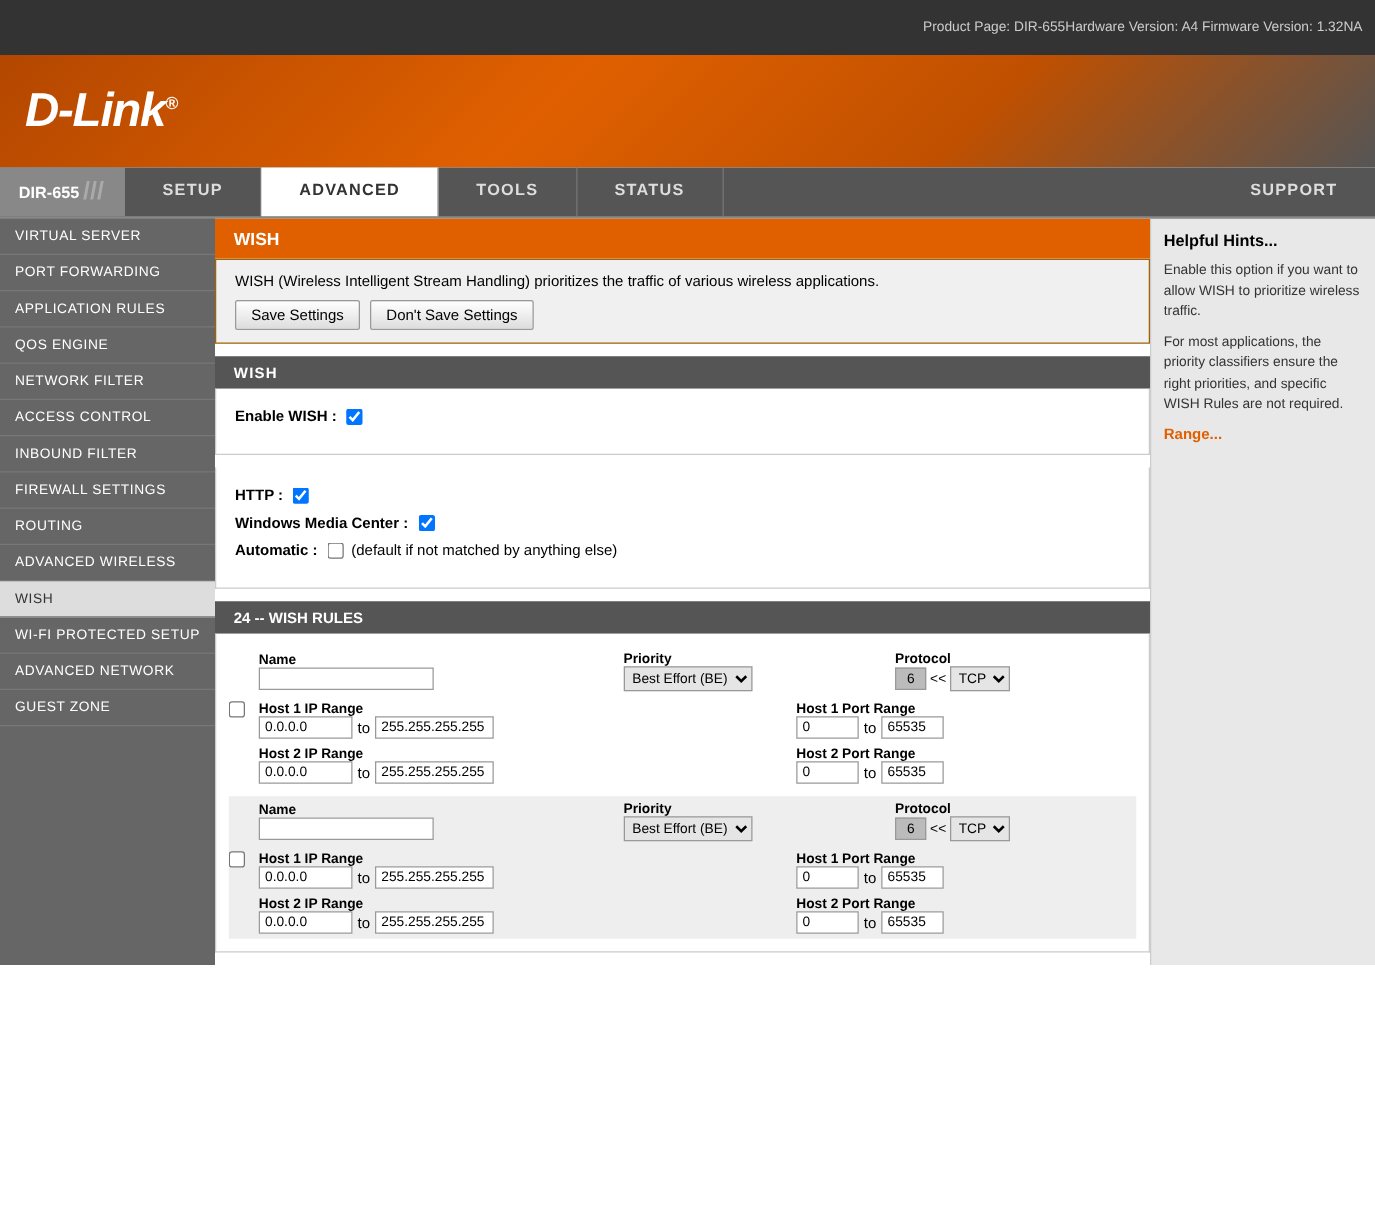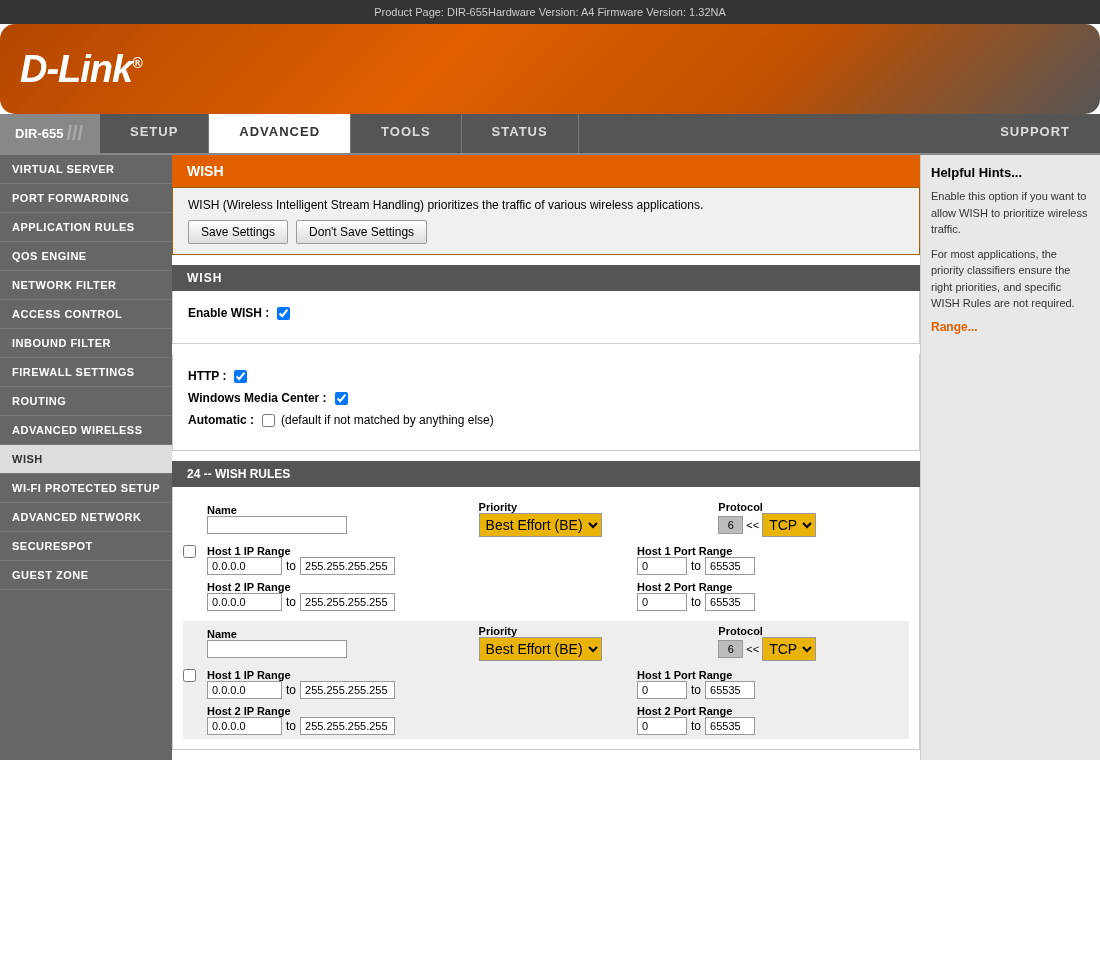--- a/index.html
+++ b/index.html
@@ -3,33 +3,32 @@
   <meta charset="utf-8">
   <style>
     * { box-sizing: border-box; margin: 0; padding: 0; }
     body { font-family: Arial, sans-serif; font-size: 12px; background: #fff; width: 1100px; }
 
     
     .top-bar {
       background: #333;
       color: #ccc;
       font-size: 11px;
-      padding: 6px 10px;
-      display: flex;
-      justify-content: center;
+      padding: 16px 10px;
+      display: flex;
+      justify-content: flex-end;
     }
 
     
     .header {
       background: linear-gradient(135deg, #b34700 0%, #e06000 40%, #c05000 70%, #555 100%);
       padding: 15px 20px;
       height: 90px;
       display: flex;
       align-items: center;
-      border-radius: 15px;
     }
     .dlink-logo {
       color: white;
       font-size: 38px;
       font-weight: bold;
       font-style: italic;
       letter-spacing: -1px;
     }
     .dlink-logo span {
       color: white;
@@ -84,21 +83,21 @@
     
     .sidebar {
       width: 172px;
       background: #666;
       flex-shrink: 0;
     }
     .sidebar-item {
       color: white;
       padding: 8px 12px;
       font-size: 11px;
-      font-weight: bold;
+      font-weight: normal;
       cursor: pointer;
       border-bottom: 1px solid #777;
       letter-spacing: 0.5px;
     }
     .sidebar-item.active {
       background: #ddd;
       color: #333;
     }
 
     
@@ -187,23 +186,22 @@
       padding: 2px 4px;
       font-size: 11px;
       background: white;
     }
     input[type="checkbox"] {
       margin: 0;
     }
     select {
       border: 1px solid #999;
       padding: 2px;
-      font-size: 14px;
-      background: #eab308;
-      text-align: right;
+      font-size: 11px;
+      background: #e5e5e5;
     }
 
     
     .right-panel {
       width: 180px;
       background: #e8e8e8;
       padding: 10px;
       flex-shrink: 0;
       border-left: 1px solid #ccc;
     }
@@ -280,21 +278,20 @@
     <div class="sidebar-item">QOS ENGINE</div>
     <div class="sidebar-item">NETWORK FILTER</div>
     <div class="sidebar-item">ACCESS CONTROL</div>
     <div class="sidebar-item">INBOUND FILTER</div>
     <div class="sidebar-item">FIREWALL SETTINGS</div>
     <div class="sidebar-item">ROUTING</div>
     <div class="sidebar-item">ADVANCED WIRELESS</div>
     <div class="sidebar-item active">WISH</div>
     <div class="sidebar-item">WI-FI PROTECTED SETUP</div>
     <div class="sidebar-item">ADVANCED NETWORK</div>
-    <div class="sidebar-item">SECURESPOT</div>
     <div class="sidebar-item">GUEST ZONE</div>
   </div>
 
   <div class="content">
 
     <div class="section-header-orange">
       <span>WISH</span>
     </div>
 
     <div class="info-box">

